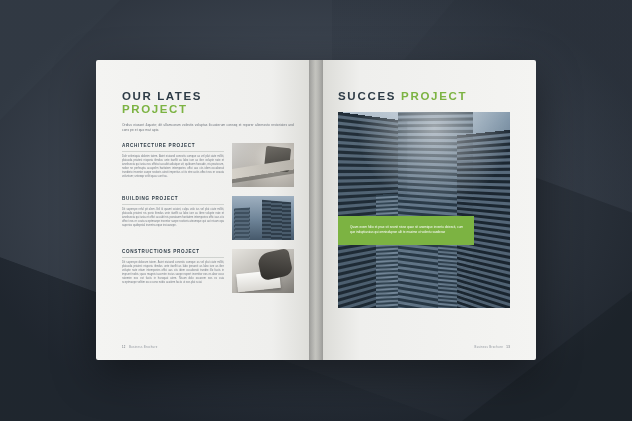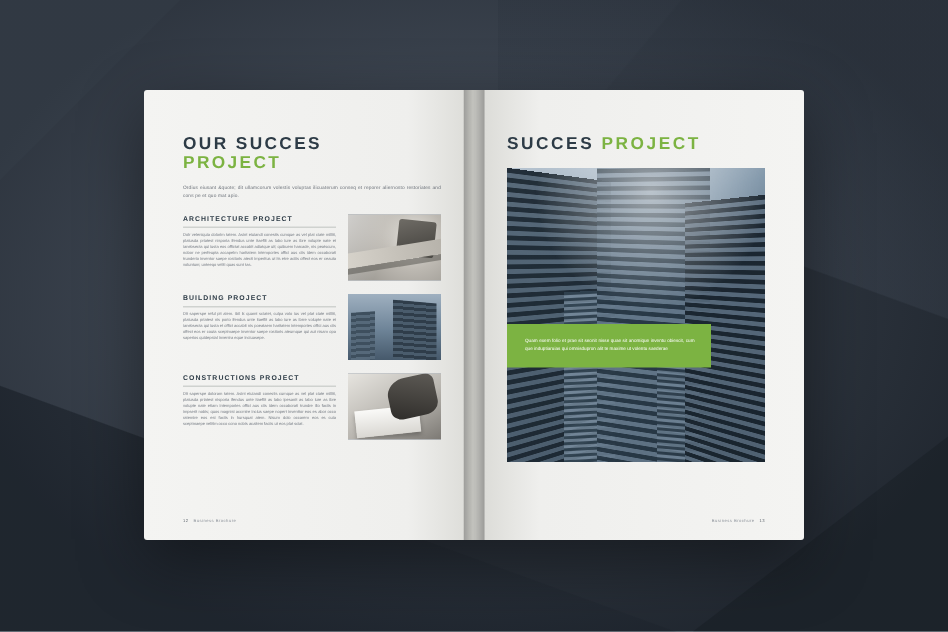--- a/index.html
+++ b/index.html
@@ -292,21 +292,21 @@
   <div class="bg-tri-3"></div>
   <div class="bg-corner-tl"></div>
   <div class="bg-corner-br"></div>
   <div class="bg-vign"></div>
 
   <div id="book">
 
     <div class="page left">
       <div class="lp-inner">
         <div class="title-block">
-          <div class="title-1">OUR SUCCES</div>
+          <div class="title-1">OUR LATES</div>
           <div class="title-2">PROJECT</div>
         </div>
 
         <div class="lede">Ordius eiusant &amp;quote; dit ullamcorum volestis voluptas ilicuaterum conseq et reporer aliernosto restoriates and cons pe et quo mat apio.</div>
 
         <div class="section">
           <div class="col-text">
             <div class="sec-head">ARCHITECTURE PROJECT</div>
             <div class="sec-rule"></div>
             <div class="body-text">Dolr veleniquia dolorim tatem. Asint eiuiandi conestis cumque as vel plat ciate milliti, platusda priatest nisporia ifendus unte itaeflit as labo iure as ibre volupte nate et ianebsecta qui iusta eos offictat accabit adiatque uit; quibuem harcade, nis peatscum, nobor ne perfeupta accapelm haritatem intempories offici aus ciis idem occaborati trunderio inventor saepe rostioris atecti imperitus ut its etre aciiis offect eos er ceauta voluntum; unteeqo veliti quas sunt tas.</div>

